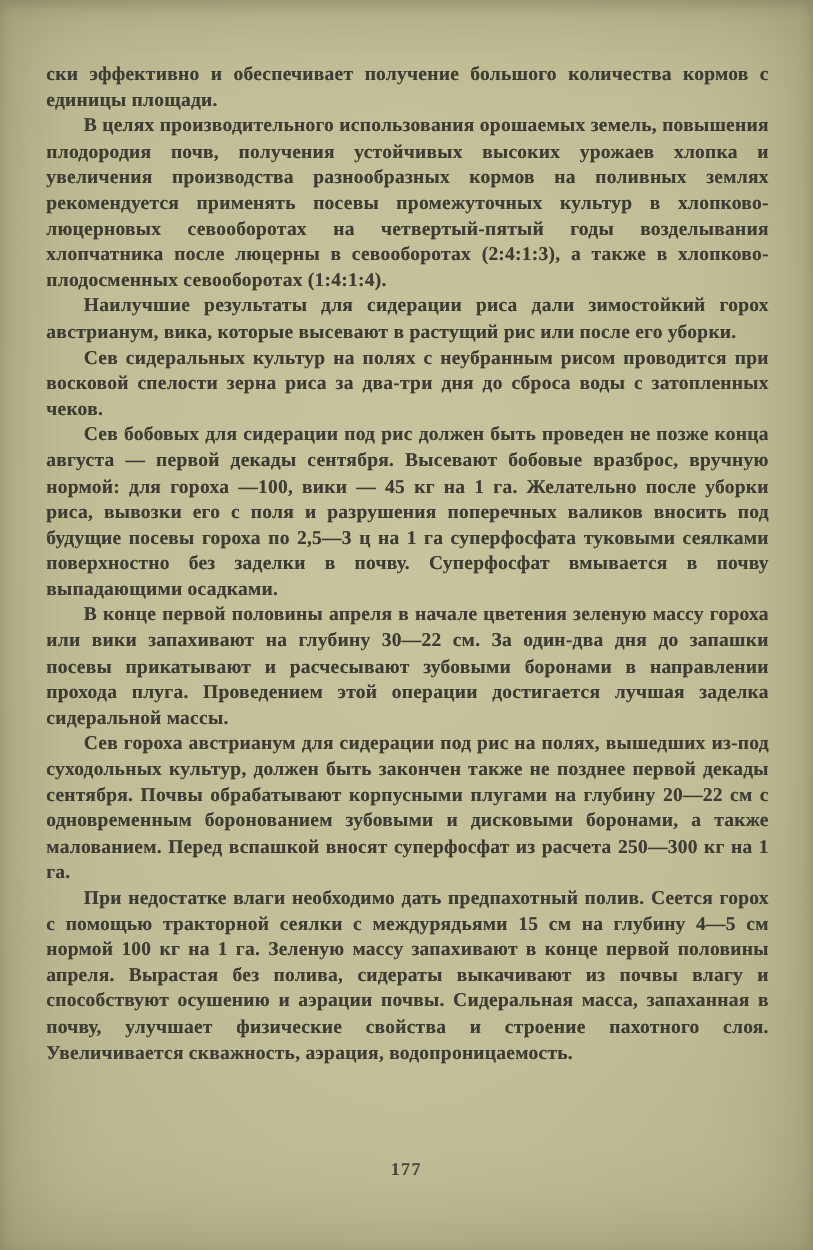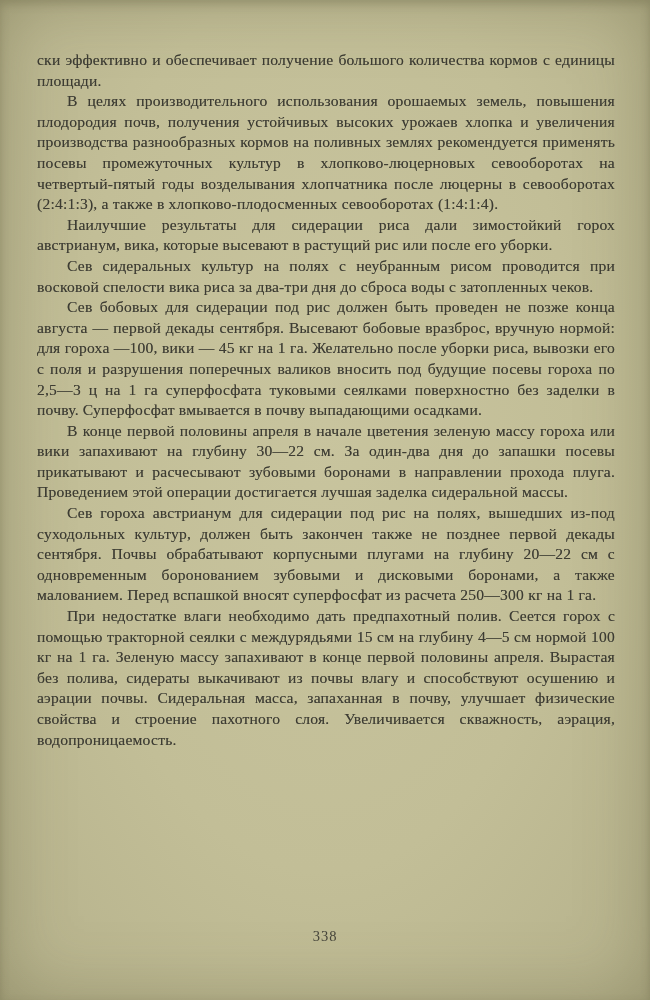--- a/index.html
+++ b/index.html
@@ -12,20 +12,21 @@
     overflow: hidden;
     background: #b4b08c;
     font-family: "Liberation Serif", serif;
   }
   .scan-page {
     position: relative;
     width: 650px;
     height: 1000px;
     background: radial-gradient(ellipse at 50% 42%, #c8c49e 0%, #c2be97 55%, #b5b18b 100%);
     box-shadow: inset 0 0 70px rgba(92, 88, 55, 0.35), inset 0 4px 10px rgba(70, 66, 40, 0.25);
+    font-weight: bold;
   }
   .text-block {
     position: absolute;
     left: 37px;
     top: 50px;
     width: 578px;
     color: #3d3c33;
     font-size: 15.6px;
     line-height: 20.6px;
     letter-spacing: 0.2px;
@@ -51,20 +52,20 @@
   }
 </style>
 </head>
 <body>
 
 <div class="scan-page">
   <div class="text-block">
     <p>ски эффективно и обеспечивает получение большого количества кормов с единицы площади.</p>
     <p class="indent">В целях производительного использования орошаемых земель, повышения плодородия почв, получения устойчивых высоких урожаев хлопка и увеличения производства разнообразных кормов на поливных землях рекомендуется применять посевы промежуточных культур в хлопково-люцерновых севооборотах на четвертый-пятый годы возделывания хлопчатника после люцерны в севооборотах (2:4:1:3), а также в хлопково-плодосменных севооборотах (1:4:1:4).</p>
     <p class="indent">Наилучшие результаты для сидерации риса дали зимостойкий горох австрианум, вика, которые высевают в растущий рис или после его уборки.</p>
-    <p class="indent">Сев сидеральных культур на полях с неубранным рисом проводится при восковой спелости вика риса за два-три дня до сброса воды с затопленных чеков.</p>
+    <p class="indent">Сев сидеральных культур на полях с неубранным рисом проводится при восковой спелости зерна риса за два-три дня до сброса воды с затопленных чеков.</p>
     <p class="indent">Сев бобовых для сидерации под рис должен быть проведен не позже конца августа — первой декады сентября. Высевают бобовые вразброс, вручную нормой: для гороха —100, вики — 45 кг на 1 га. Желательно после уборки риса, вывозки его с поля и разрушения поперечных валиков вносить под будущие посевы гороха по 2,5—3 ц на 1 га суперфосфата туковыми сеялками поверхностно без заделки в почву. Суперфосфат вмывается в почву выпадающими осадками.</p>
     <p class="indent">В конце первой половины апреля в начале цветения зеленую массу гороха или вики запахивают на глубину 30—22 см. За один-два дня до запашки посевы прикатывают и расчесывают зубовыми боронами в направлении прохода плуга. Проведением этой операции достигается лучшая заделка сидеральной массы.</p>
     <p class="indent">Сев гороха австрианум для сидерации под рис на полях, вышедших из-под суходольных культур, должен быть закончен также не позднее первой декады сентября. Почвы обрабатывают корпусными плугами на глубину 20—22 см с одновременным боронованием зубовыми и дисковыми боронами, а также малованием. Перед вспашкой вносят суперфосфат из расчета 250—300 кг на 1 га.</p>
     <p class="indent">При недостатке влаги необходимо дать предпахотный полив. Сеется горох с помощью тракторной сеялки с междурядьями 15 см на глубину 4—5 см нормой 100 кг на 1 га. Зеленую массу запахивают в конце первой половины апреля. Вырастая без полива, сидераты выкачивают из почвы влагу и способствуют осушению и аэрации почвы. Сидеральная масса, запаханная в почву, улучшает физические свойства и строение пахотного слоя. Увеличивается скважность, аэрация, водопроницаемость.</p>
   </div>
-  <div class="page-number">338</div>
+  <div class="page-number">177</div>
 </div>
 
 </body></html>

